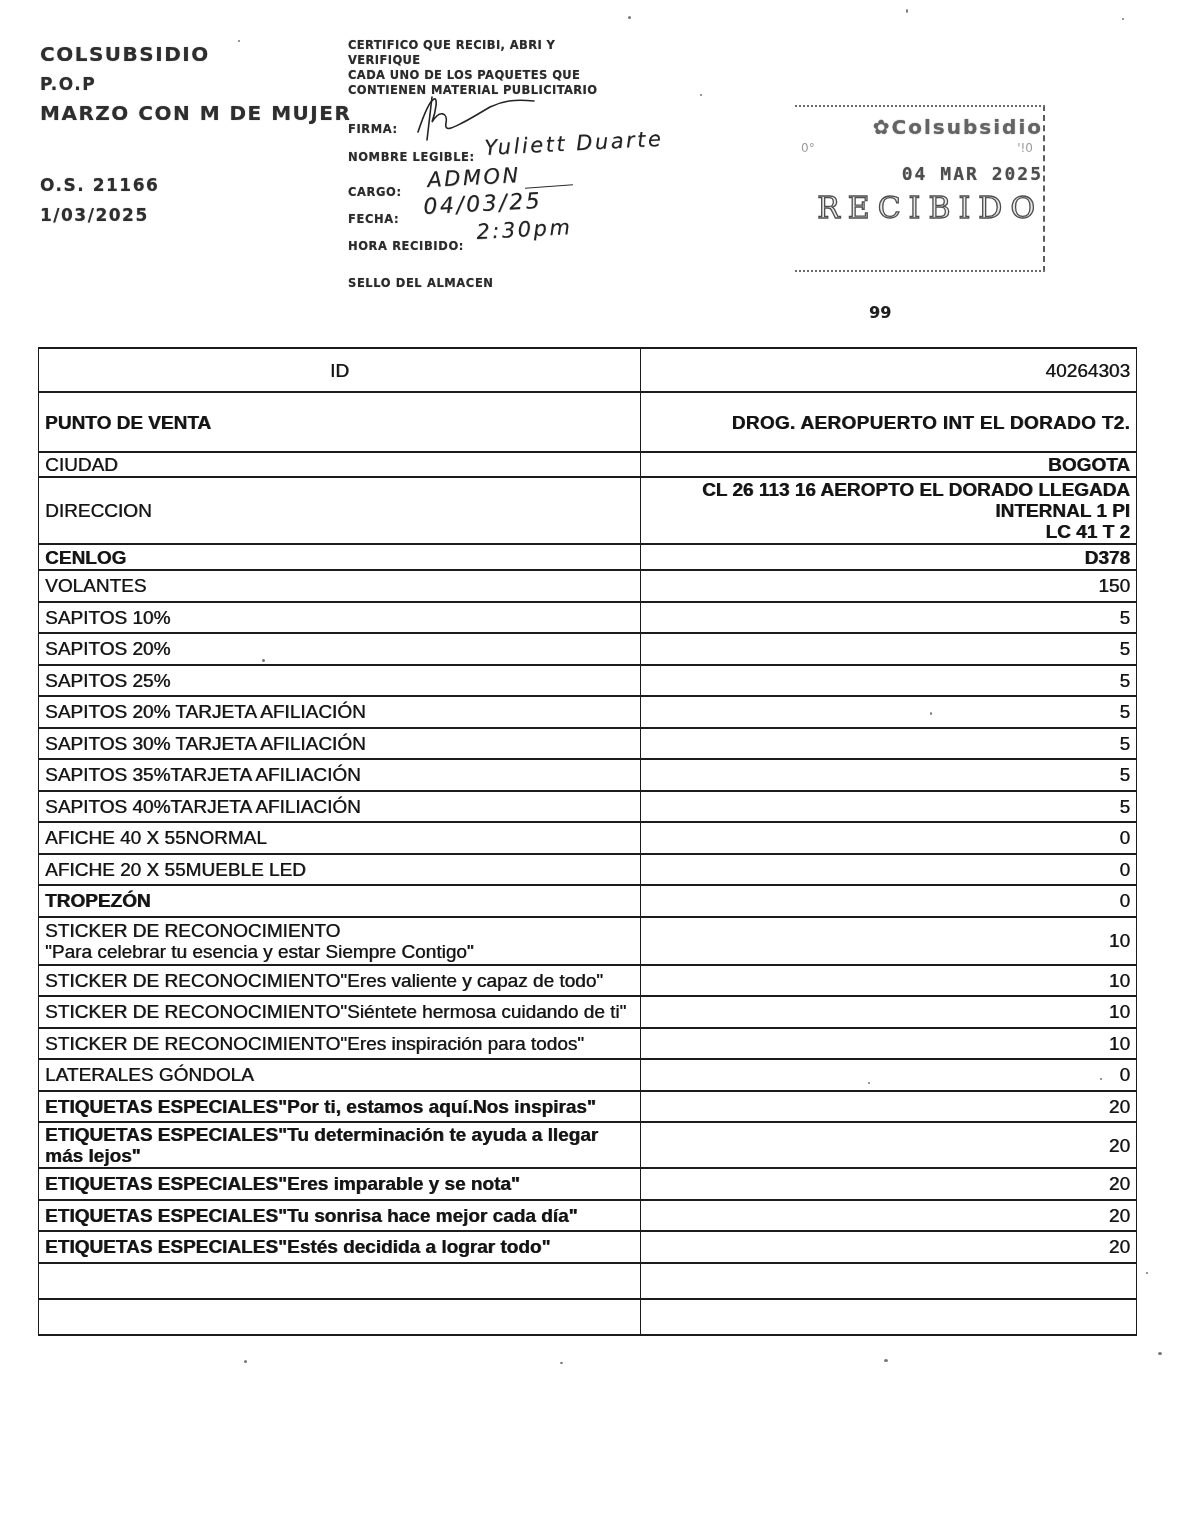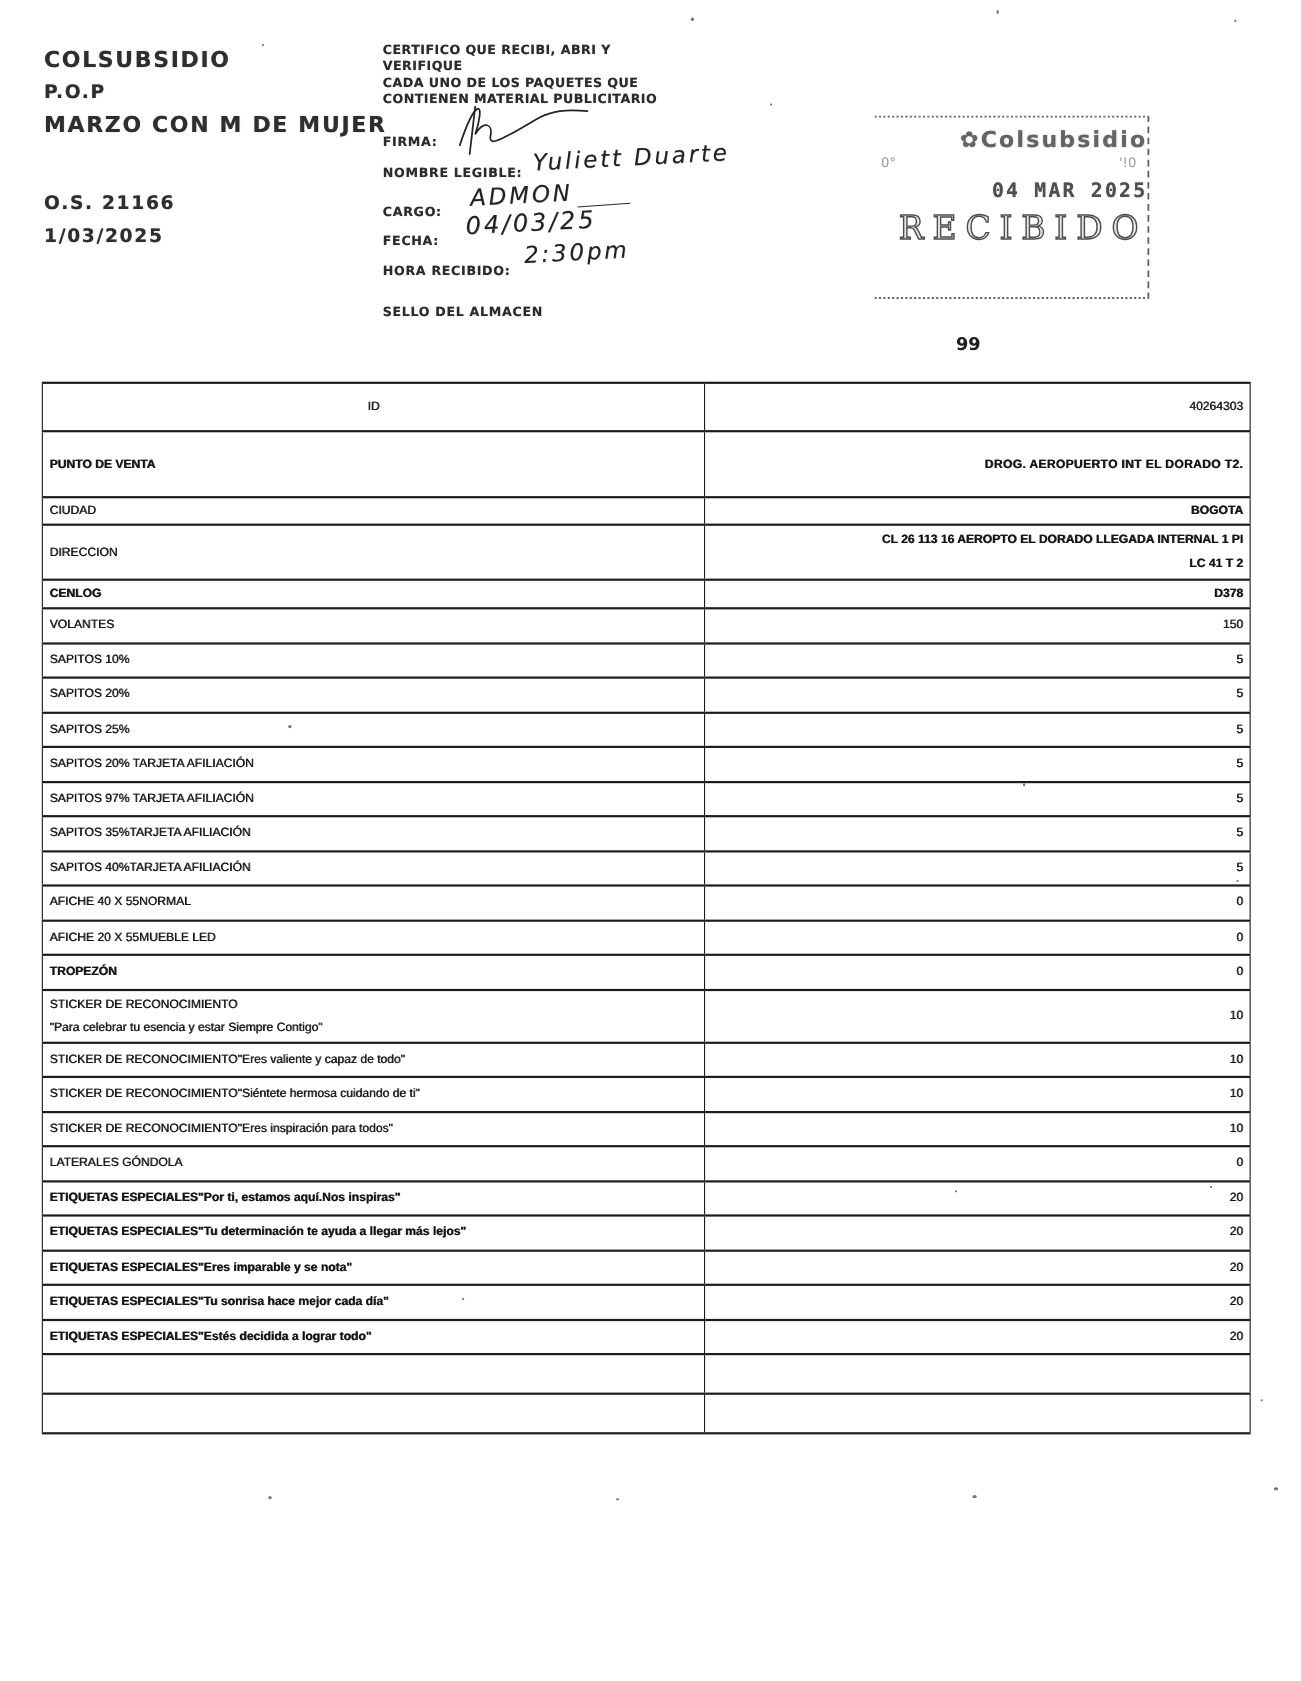--- a/index.html
+++ b/index.html
@@ -68,21 +68,21 @@
   }
 
   
   table.doc {
     border-collapse:collapse; table-layout:fixed; width:1098px;
     font-family:"Liberation Sans", sans-serif; color:#141414;
   }
   table.doc td {
     border:1.6px solid #1c1c1c; border-top-width:2.6px; border-bottom-width:2.6px;
     padding:1px 6px; overflow:hidden; vertical-align:middle;
-    font-size:11px; line-height:21px;
+    font-size:19px; line-height:21px;
     text-shadow:.6px 0 0 rgba(20,20,20,.75);
   }
   td.lab { text-align:left; padding-left:5px; }
   td.val { text-align:right; font-size:14.5px; }
   td.center { text-align:center; }
   td.bold { font-weight:bold; }
   td.fs17 { font-size:17px; letter-spacing:.3px; }
   td.fs16 { font-size:16px; }
   td.multi { white-space:pre-line; line-height:22px; }
   tr.h44 { height:44px; } tr.h60 { height:60px; } tr.h24 { height:24px; }
@@ -178,21 +178,21 @@
         </tr>
       <tr class="h32">
           <td class="lab">SAPITOS 25%</td>
           <td class="val">5</td>
         </tr>
       <tr class="h32">
           <td class="lab">SAPITOS 20% TARJETA AFILIACIÓN</td>
           <td class="val">5</td>
         </tr>
       <tr class="h32">
-          <td class="lab">SAPITOS 97% TARJETA AFILIACIÓN</td>
+          <td class="lab">SAPITOS 30% TARJETA AFILIACIÓN</td>
           <td class="val">5</td>
         </tr>
       <tr class="h32">
           <td class="lab">SAPITOS 35%TARJETA AFILIACIÓN</td>
           <td class="val">5</td>
         </tr>
       <tr class="h32">
           <td class="lab">SAPITOS 40%TARJETA AFILIACIÓN</td>
           <td class="val">5</td>
         </tr>

